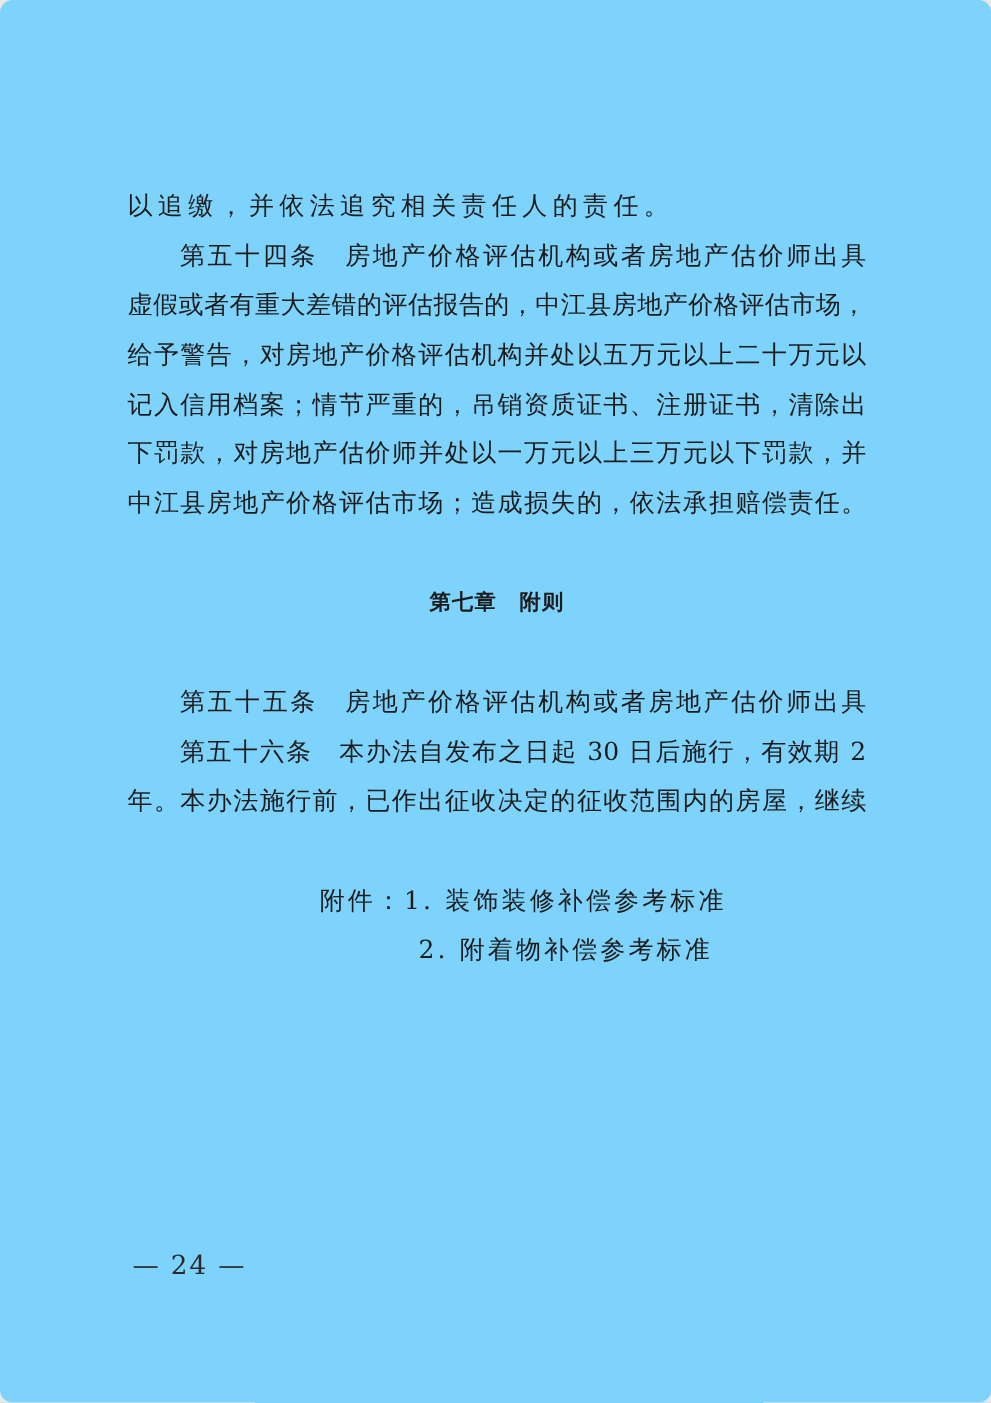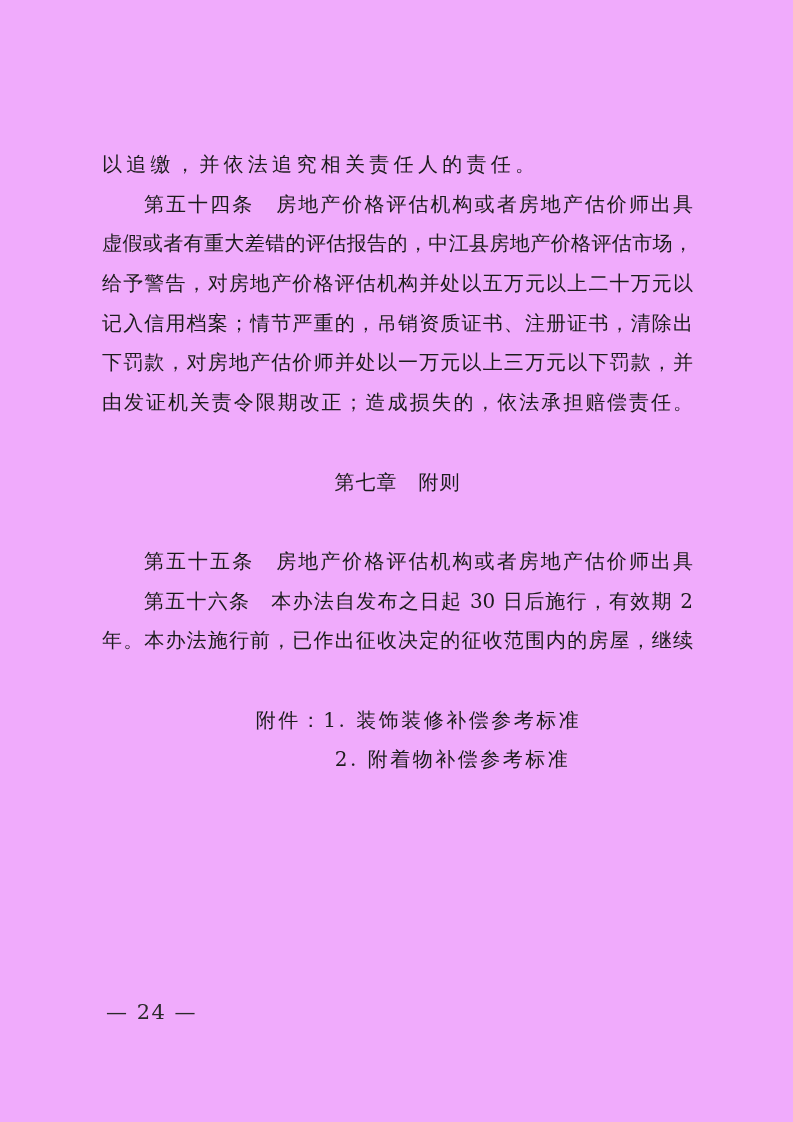--- a/index.html
+++ b/index.html
@@ -1,24 +1,25 @@
 <!DOCTYPE html>
 <html lang="zh"><head>
 <meta charset="utf-8">
 <style>
   html, body { margin: 0; padding: 0; background: #e8e8e8; }
   .page {
     position: relative;
     width: 793px;
     height: 1122px;
     margin: 0 auto;
-    background: #f0abfc;
+    background: #7dd3fc;
     font-family: "DejaVu Serif", "Liberation Serif", serif;
     color: #1c1c1c;
     overflow: hidden;
+    border-radius: 10px;
   }
   .content {
     position: absolute;
     left: 102px;
     top: 145px;
     width: 591px;
   }
   .line {
     font-size: 20px;
     height: 39.7px;
@@ -32,22 +33,22 @@
   }
   .end {
     letter-spacing: 4.3px;
     text-align: left;
   }
   .indent { text-indent: 42px; }
   .hang   { text-indent: 110px; }
   .attach { letter-spacing: 2.5px; text-align: center; }
   .heading {
     font-family: "DejaVu Sans", "Liberation Sans", sans-serif;
-    font-weight: 400;
-    font-size: 20px;
+    font-weight: 700;
+    font-size: 17px;
     letter-spacing: 1px;
     text-align: center;
     text-align-last: center;
   }
   .spacer { height: 39.7px; }
   .footer {
     position: absolute;
     left: 106px;
     top: 1000px;
     font-size: 21px;
@@ -59,21 +60,21 @@
 <body>
 
 <div class="page">
   <div class="content">
       <div class="line end">以追缴，并依法追究相关责任人的责任。</div>
       <div class="line just indent">第五十四条　房地产价格评估机构或者房地产估价师出具</div>
       <div class="line just">虚假或者有重大差错的评估报告的，中江县房地产价格评估市场，</div>
       <div class="line just">给予警告，对房地产价格评估机构并处以五万元以上二十万元以</div>
       <div class="line just">记入信用档案；情节严重的，吊销资质证书、注册证书，清除出</div>
       <div class="line just">下罚款，对房地产估价师并处以一万元以上三万元以下罚款，并</div>
-      <div class="line just">由发证机关责令限期改正；造成损失的，依法承担赔偿责任。</div>
+      <div class="line just">中江县房地产价格评估市场；造成损失的，依法承担赔偿责任。</div>
       <div class="spacer"></div>
       <div class="line heading">第七章　附则</div>
       <div class="spacer"></div>
       <div class="line just indent">第五十五条　房地产价格评估机构或者房地产估价师出具</div>
       <div class="line just indent">第五十六条　本办法自发布之日起 30 日后施行，有效期 2</div>
       <div class="line just">年。本办法施行前，已作出征收决定的征收范围内的房屋，继续</div>
       <div class="spacer"></div>
       <div class="line attach indent">附件：1. 装饰装修补偿参考标准</div>
       <div class="line attach hang">2. 附着物补偿参考标准</div>
     </div>

